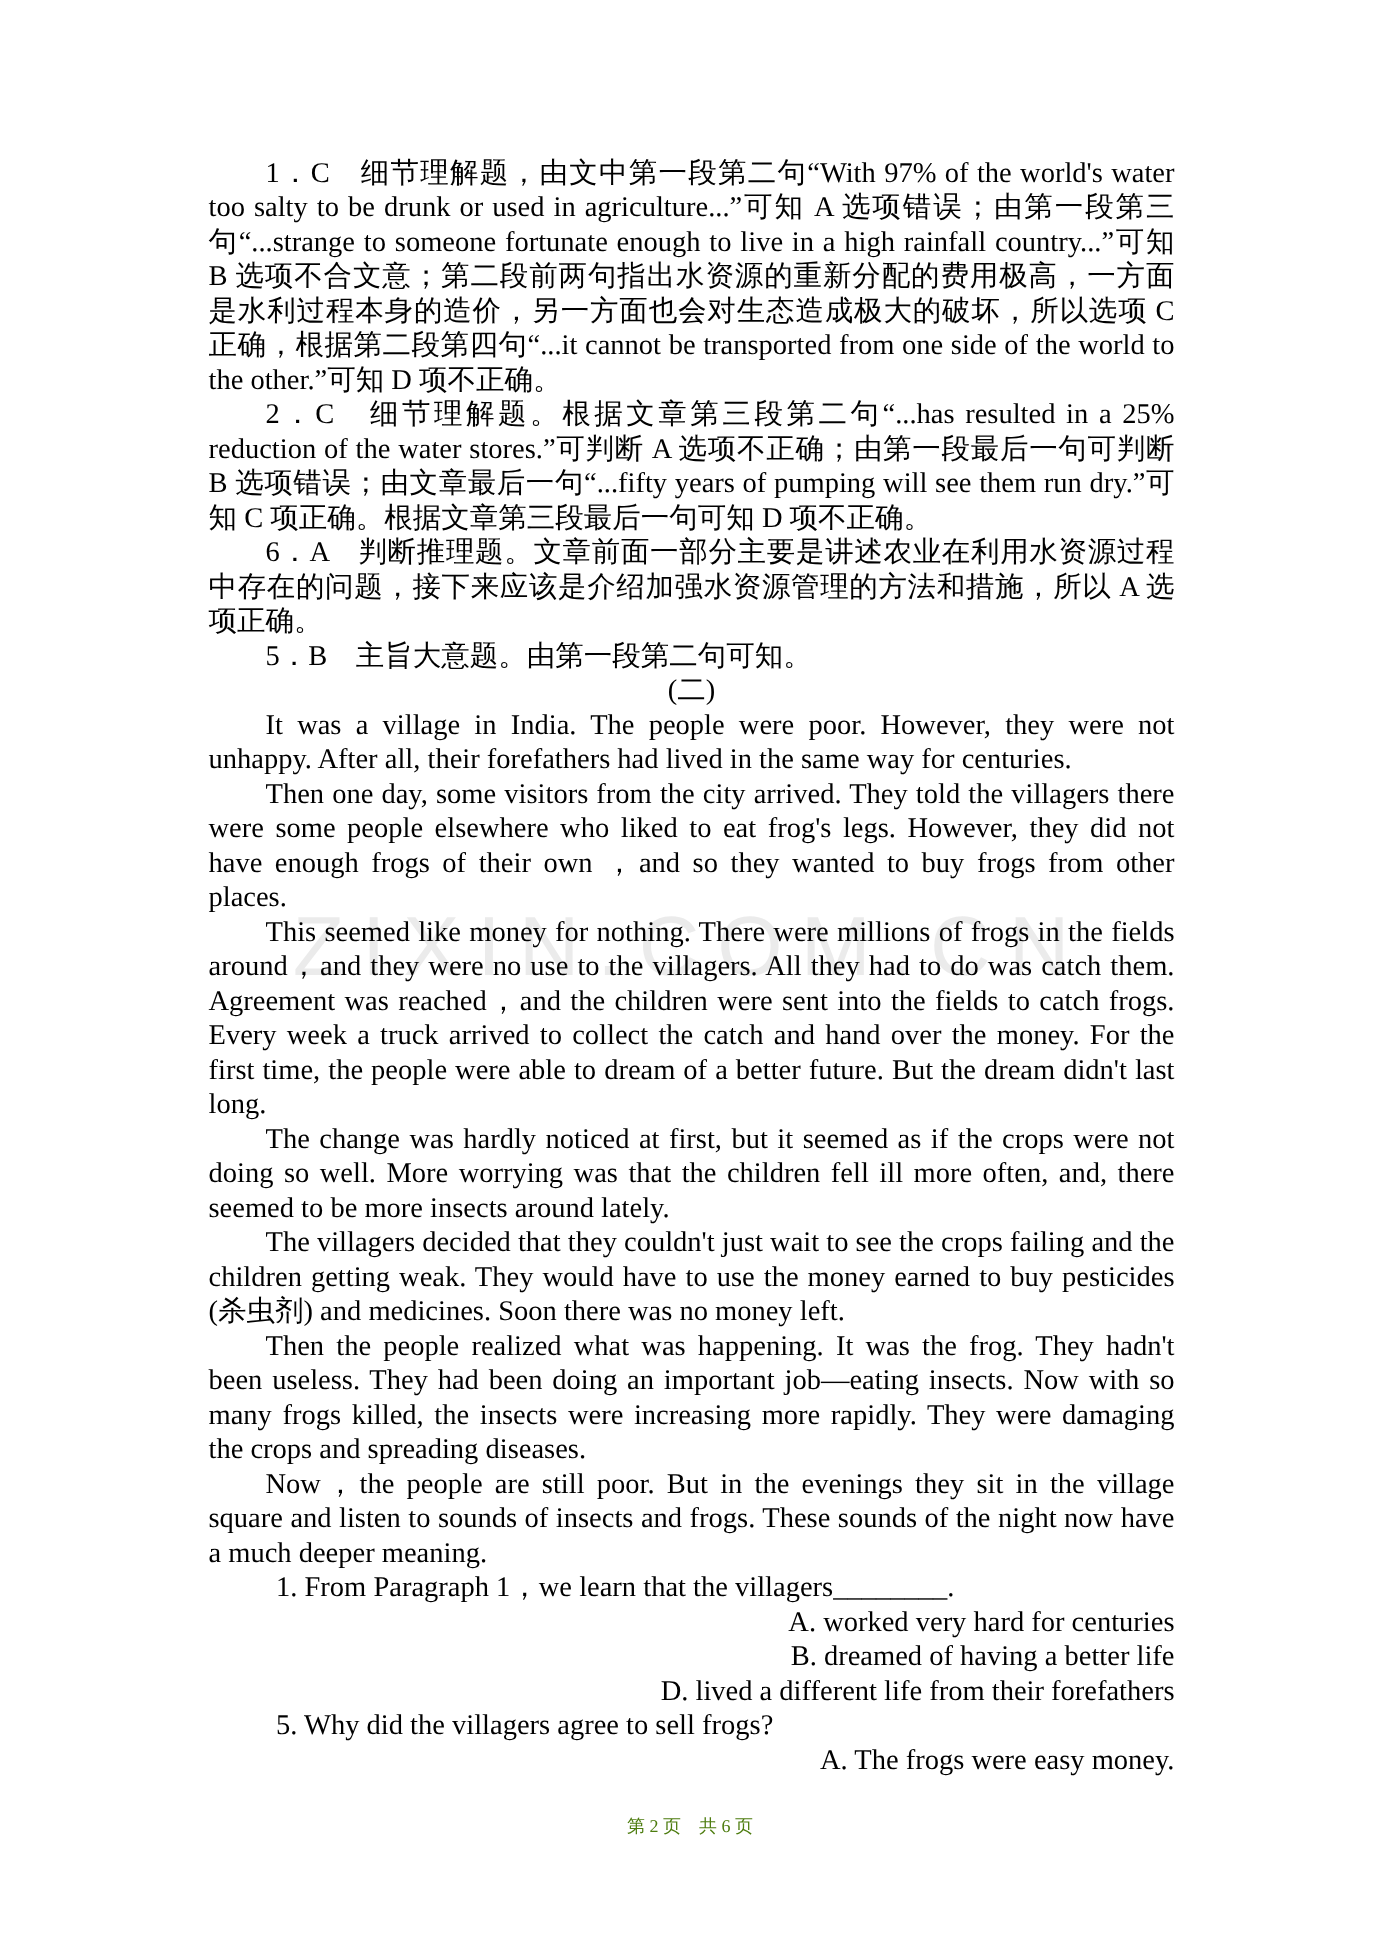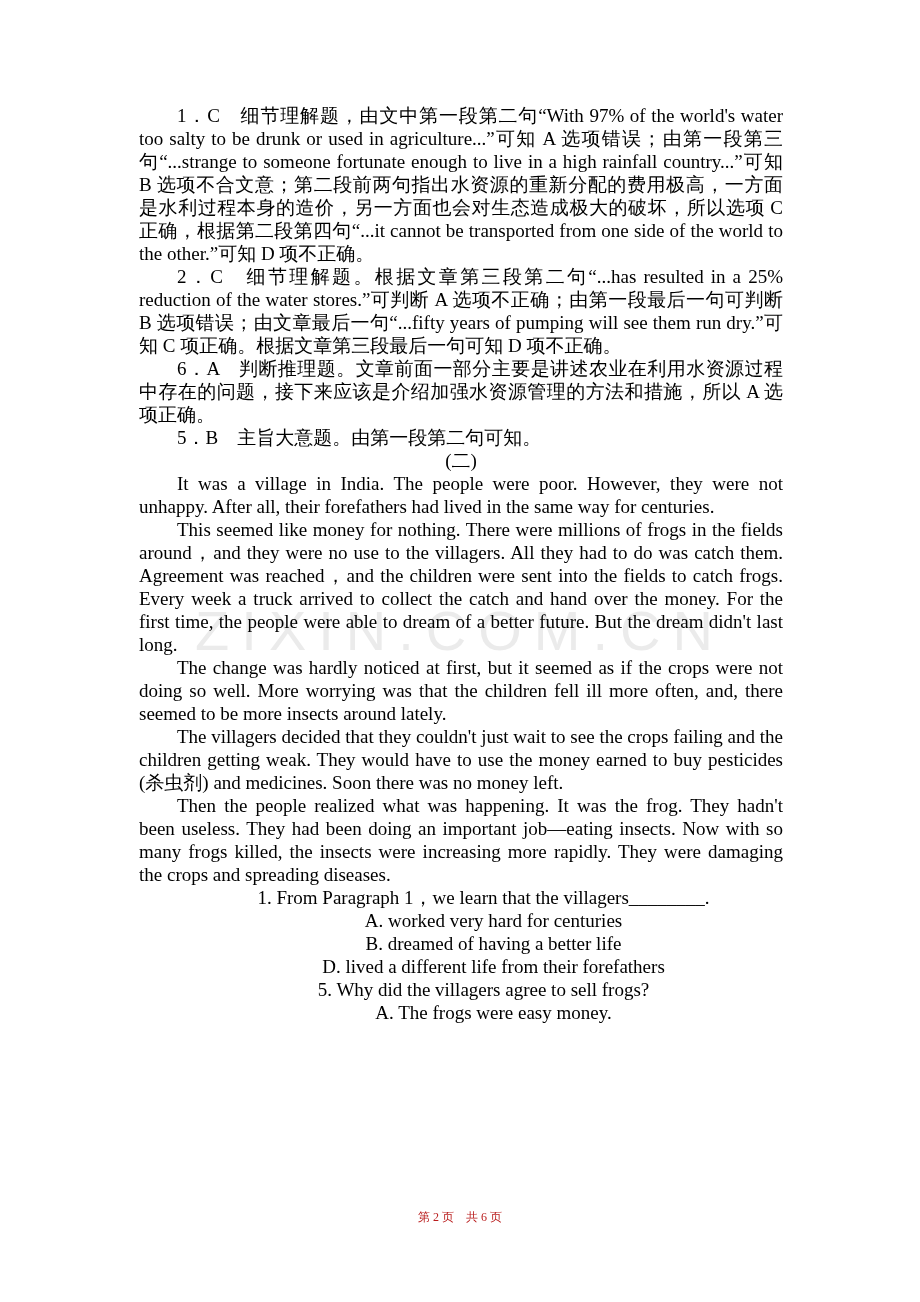--- a/index.html
+++ b/index.html
@@ -41,60 +41,62 @@
   }
   p { margin: 0; }
   .para {
     text-indent: 2em;
   }
   .section-title {
     text-align: center;
     text-indent: 0;
   }
   .q-stem {
-    text-align: center;
+    text-align: left;
     text-indent: 0;
     padding-left: 45px;
   }
   .q-opt {
-    text-align: center;
+    text-align: right;
     text-indent: 0;
     padding-left: 65px;
   }
   .footer {
     position: absolute;
     left: 0;
     width: 100%;
     bottom: 76px;
     text-align: center;
     font-size: 12px;
-    color: #b91c1c;
+    color: #4d7c0f;
   }
 </style>
 </head>
 <body>
 
 <div class="page">
 
   <div class="watermark">ZIXIN.COM.CN</div>
 
   <div class="content">
 
     <p class="para">1．C　细节理解题，由文中第一段第二句“With 97% of the world's water too salty to be drunk or used in agriculture...”可知 A 选项错误；由第一段第三句“...strange to someone fortunate enough to live in a high rainfall country...”可知 B 选项不合文意；第二段前两句指出水资源的重新分配的费用极高，一方面是水利过程本身的造价，另一方面也会对生态造成极大的破坏，所以选项 C 正确，根据第二段第四句“...it cannot be transported from one side of the world to the other.”可知 D 项不正确。</p>
     <p class="para">2．C　细节理解题。根据文章第三段第二句“...has resulted in a 25% reduction of the water stores.”可判断 A 选项不正确；由第一段最后一句可判断 B 选项错误；由文章最后一句“...fifty years of pumping will see them run dry.”可知 C 项正确。根据文章第三段最后一句可知 D 项不正确。</p>
     <p class="para">6．A　判断推理题。文章前面一部分主要是讲述农业在利用水资源过程中存在的问题，接下来应该是介绍加强水资源管理的方法和措施，所以 A 选项正确。</p>
     <p class="para">5．B　主旨大意题。由第一段第二句可知。</p>
 
     <p class="section-title">(二)</p>
 
     <p class="para">It was a village in India. The people were poor. However, they were not unhappy. After all, their forefathers had lived in the same way for centuries.</p>
+    <p class="para">Then one day, some visitors from the city arrived. They told the villagers there were some people elsewhere who liked to eat frog's legs. However, they did not have enough frogs of their own ，and so they wanted to buy frogs from other places.</p>
     <p class="para">This seemed like money for nothing. There were millions of frogs in the fields around，and they were no use to the villagers. All they had to do was catch them. Agreement was reached，and the children were sent into the fields to catch frogs. Every week a truck arrived to collect the catch and hand over the money. For the first time, the people were able to dream of a better future. But the dream didn't last long.</p>
     <p class="para">The change was hardly noticed at first, but it seemed as if the crops were not doing so well. More worrying was that the children fell ill more often, and, there seemed to be more insects around lately.</p>
     <p class="para">The villagers decided that they couldn't just wait to see the crops failing and the children getting weak. They would have to use the money earned to buy pesticides (杀虫剂) and medicines. Soon there was no money left.</p>
     <p class="para">Then the people realized what was happening. It was the frog. They hadn't been useless. They had been doing an important job—eating insects. Now with so many frogs killed, the insects were increasing more rapidly. They were damaging the crops and spreading diseases.</p>
+    <p class="para">Now，the people are still poor. But in the evenings they sit in the village square and listen to sounds of insects and frogs. These sounds of the night now have a much deeper meaning.</p>
 
     <div>
       <p class="q-stem">1. From Paragraph 1，we learn that the villagers________.</p>
       <p class="q-opt">A. worked very hard for centuries</p>
       <p class="q-opt">B. dreamed of having a better life</p>
       <p class="q-opt">D. lived a different life from their forefathers</p>
     </div>
 
     <div>
       <p class="q-stem">5. Why did the villagers agree to sell frogs?</p>

